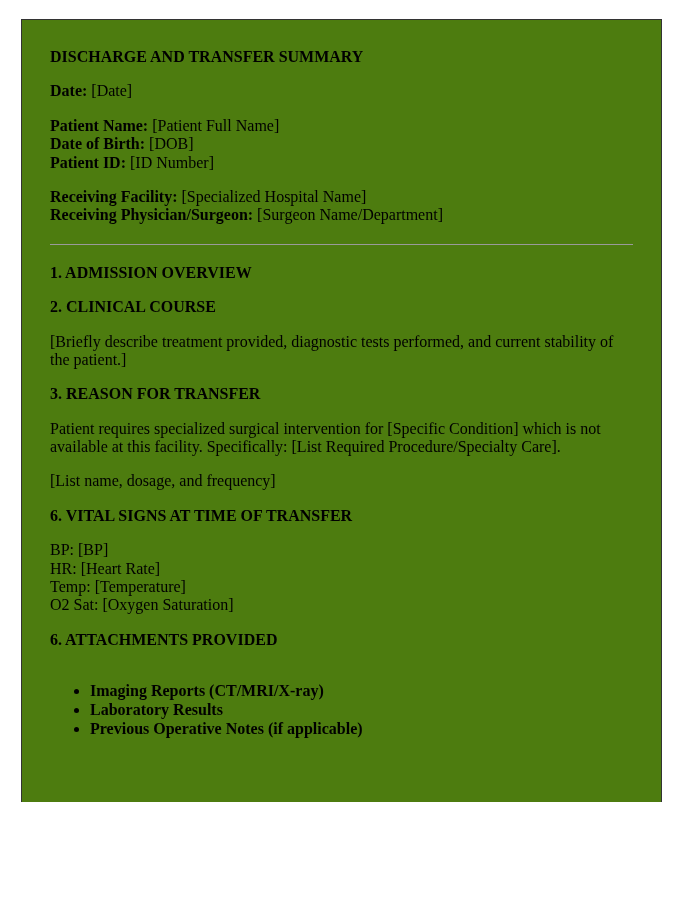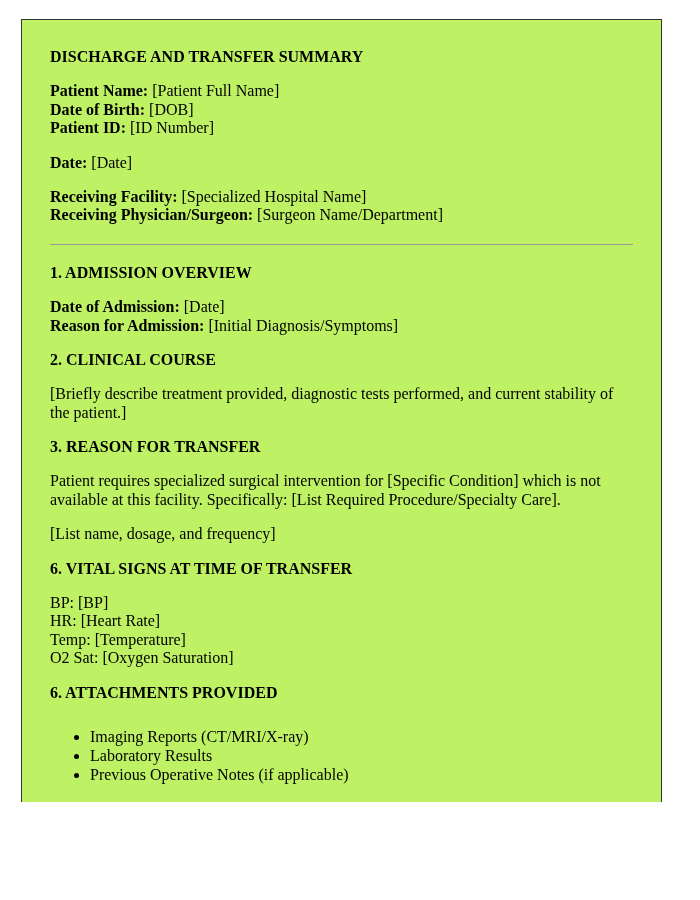--- a/index.html
+++ b/index.html
@@ -19,82 +19,77 @@
   .page {
     position: absolute;
     left: 21px;
     top: 19px;
     width: 641px;
     height: 783px;
     box-sizing: border-box;
     border: 1px solid #333333;
     border-bottom: none;
     padding: 12px 28px 0 28px;
-    background: #bef264;
+    background: #4d7c0f;
     overflow: hidden;
   }
   p {
     margin: 16px 0;
     line-height: 1.15;
   }
   p.hd {
     font-weight: bold;
   }
   hr.divider {
     border: none;
     border-top: 1px solid #9a9a9a;
     margin: 19px 0;
   }
   ul {
-    margin: 26px 0;
+    margin: 33px 0;
     padding-left: 40px;
+    font-weight: bold;
   }
   li {
     line-height: 1.18;
     margin: 0;
   }
 </style>
 </head>
 <body>
 
 <div class="page">
 
   <p class="hd">DISCHARGE AND TRANSFER SUMMARY</p>
 
   <p>
+    <strong>Date:</strong>
+    <span>[Date]</span>
+  </p>
+
+  <p>
     <strong>Patient Name:</strong>
     <span>[Patient Full Name]</span><br>
     <strong>Date of Birth:</strong>
     <span>[DOB]</span><br>
     <strong>Patient ID:</strong>
     <span>[ID Number]</span>
-  </p>
-
-  <p>
-    <strong>Date:</strong>
-    <span>[Date]</span>
   </p>
 
   <p>
     <strong>Receiving Facility:</strong>
     <span>[Specialized Hospital Name]</span><br>
     <strong>Receiving Physician/Surgeon:</strong>
     <span>[Surgeon Name/Department]</span>
   </p>
 
   <hr class="divider">
 
   <p class="hd">1. ADMISSION OVERVIEW</p>
 
-  <p>
-    <strong>Date of Admission:</strong>
-    <span>[Date]</span><br>
-    <strong>Reason for Admission:</strong>
-    <span>[Initial Diagnosis/Symptoms]</span>
-  </p>
 
   <p class="hd">2. CLINICAL COURSE</p>
 
   <p>[Briefly describe treatment provided, diagnostic tests performed, and current stability of the patient.]</p>
 
   <p class="hd">3. REASON FOR TRANSFER</p>
 
   <p>Patient requires specialized surgical intervention for [Specific Condition] which is not available at this facility. Specifically: [List Required Procedure/Specialty Care].</p>
 
 

